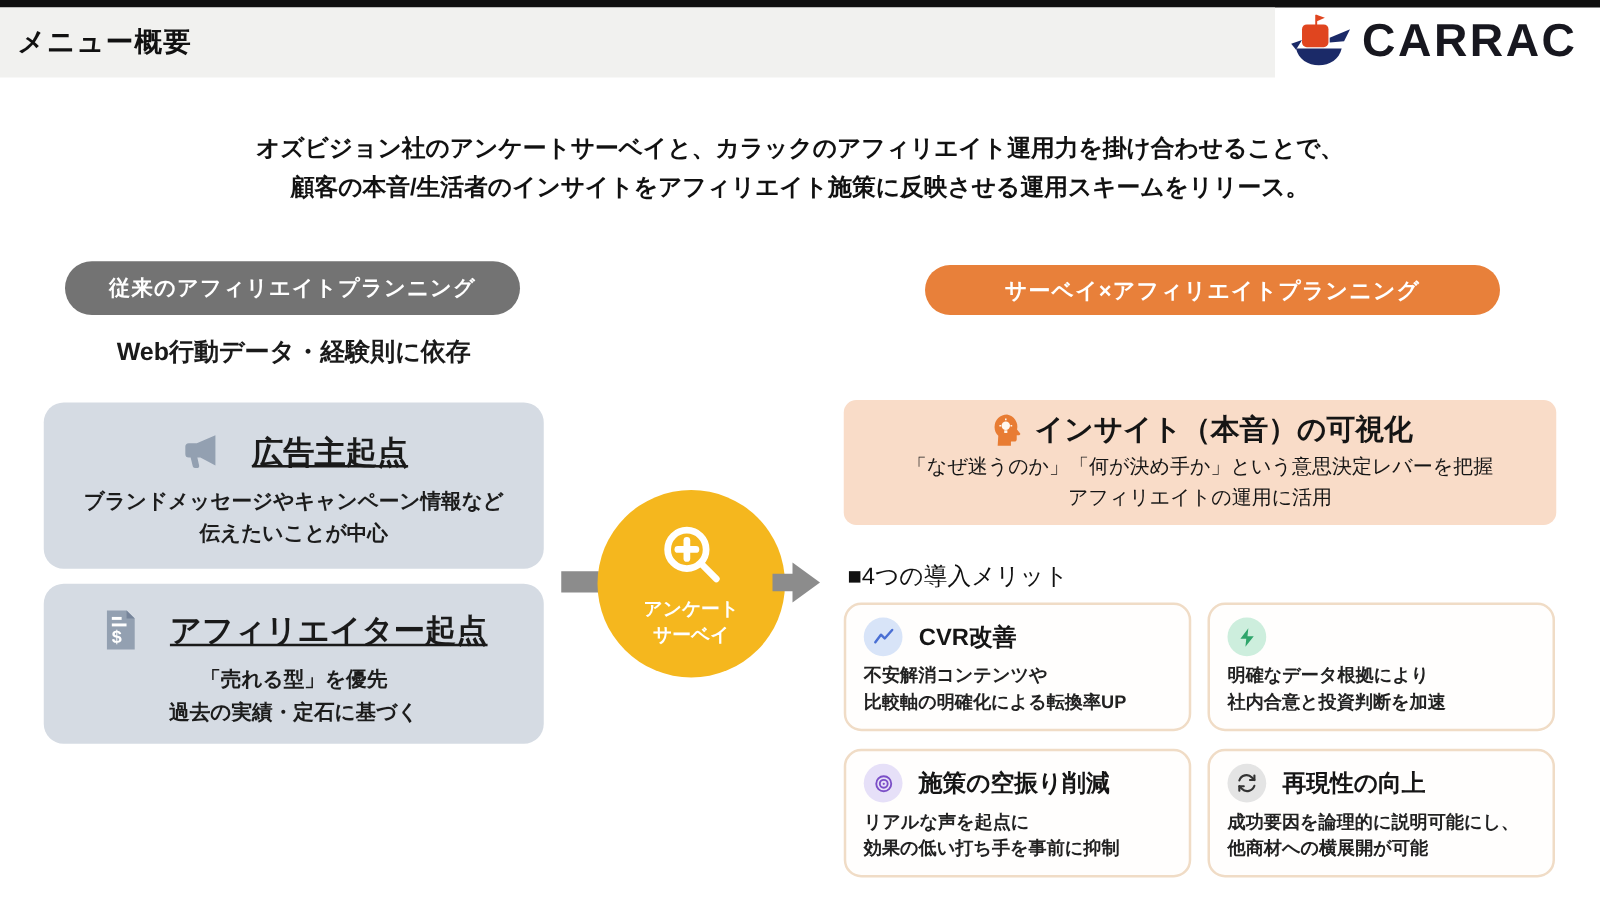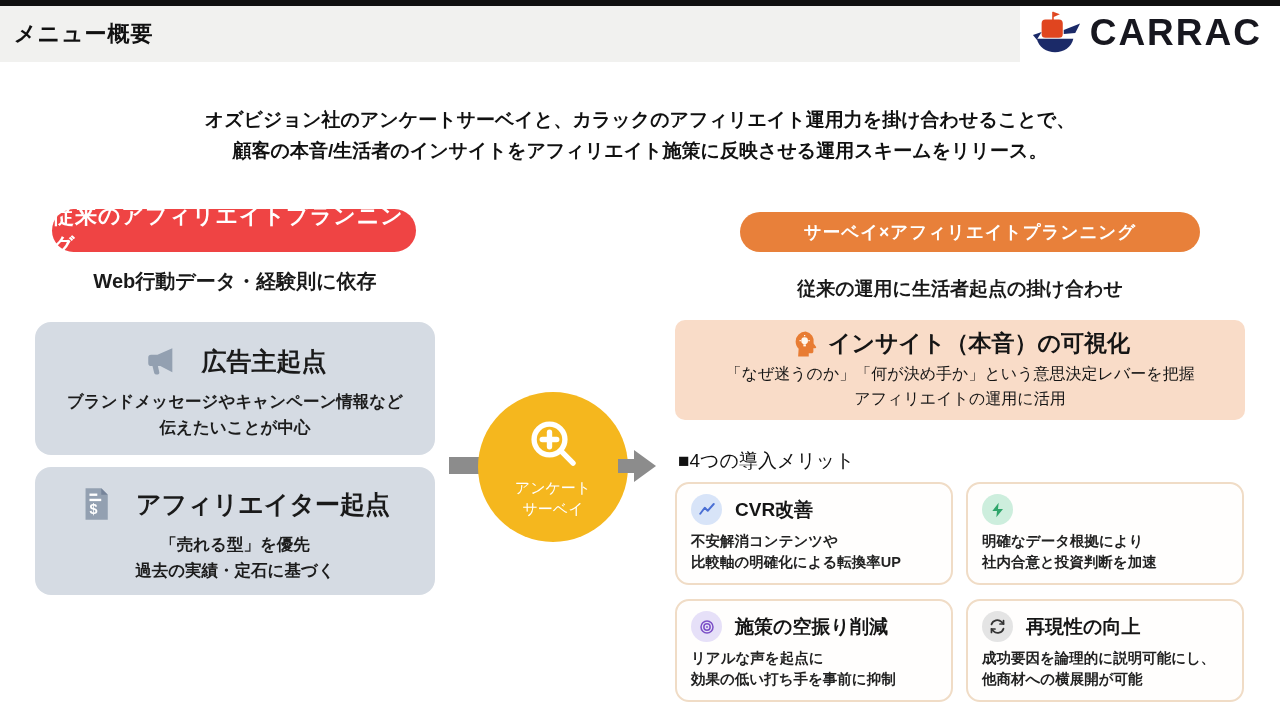--- a/index.html
+++ b/index.html
@@ -13,39 +13,39 @@
   .header-band { left:0; top:6px; width:1020px; height:56px; background:#f1f1ef; display:flex; align-items:center; padding-left:14px; }
   .page-title { font-size:22px; font-weight:bold; letter-spacing:1px; color:#111; }
   .logo-wrap { right:18px; top:10px; display:flex; align-items:center; gap:8px; }
   .logo-text { font-size:37px; font-weight:bold; letter-spacing:2px; color:#17171f; }
 
   
   .intro { left:0; top:104px; width:1280px; text-align:center; font-size:19px; font-weight:bold; line-height:31px; color:#111; }
 
   
   .pill { height:43px; border-radius:22px; display:flex; align-items:center; justify-content:center; color:#fff; font-weight:bold; }
-  .pill-gray { left:52px; top:209px; width:364px; background:#ef4444; font-size:22px; letter-spacing:1px;font-family:Liberation Mono, monospace; }
+  .pill-gray { left:52px; top:209px; width:364px; background:#737373; font-size:17px; letter-spacing:1px;font-family:Liberation Mono, monospace; }
   .pill-orange { left:740px; top:212px; width:460px; height:40px; background:#e8803a; font-size:17.5px; letter-spacing:1px; }
 
   .sub-left { left:35px; top:268px; width:400px; text-align:center; font-size:20px; font-weight:bold; }
   .sub-right { left:675px; top:276px; width:570px; text-align:center; font-size:19px; font-weight:bold; }
 
   
   .gray-box { left:35px; width:400px; background:#d5dbe3; border-radius:16px; text-align:center; }
   .gb1 { top:322px; height:133px; padding-top:22px; }
   .gb2 { top:467px; height:128px; padding-top:20px; }
-  .gb-title-row { display:flex; align-items:center; justify-content:center; gap:24px; }
+  .gb-title-row { display:flex; align-items:center; justify-content:center; gap:24px;text-decoration:underline; }
   .gb-title { font-size:25px; font-weight:bold; color:#1a1a1a; }
   .gb-body { margin-top:10px; font-size:16.5px; font-weight:600; line-height:26px; color:#1c1c1c; }
 
   
   .arrow-stub { left:449px; top:457px; width:30px; height:17px; background:#8c8c8c; }
   .survey-circle { left:478px; top:392px; width:150px; height:150px; border-radius:50%; background:#f5b71e;
                    display:flex; flex-direction:column; align-items:center; justify-content:center; }
-  .survey-label { color:#fff; font-weight:normal; font-size:15px; line-height:21px; text-align:center; margin-top:6px; }
+  .survey-label { color:#fff; font-weight:bold; font-size:15px; line-height:21px; text-align:center; margin-top:6px; }
   .arrow-shaft { left:618px; top:459px; width:18px; height:14px; background:#8c8c8c; }
   .arrow-head { left:634px; top:450px; width:0; height:0; border-left:22px solid #8c8c8c; border-top:16px solid transparent; border-bottom:16px solid transparent; }
 
   
   .insight-box { left:675px; top:320px; width:570px; height:100px; background:#f9dcc8; border-radius:10px; text-align:center; padding-top:8px; }
   .insight-title-row { display:flex; align-items:flex-end; justify-content:center; gap:8px; }
   .insight-title { font-size:23px; font-weight:bold; color:#151515; }
   .insight-body { margin-top:2px; font-size:16px; font-weight:normal; line-height:25px; color:#151515; }
 
   .merits-heading { left:678px; top:448px; font-size:19px; font-weight:normal; color:#111; }
@@ -146,21 +146,20 @@
       <div>アンケート</div>
       <div>サーベイ</div>
     </div>
   </div>
   <div class="abs arrow-shaft"></div>
   <div class="abs arrow-head"></div>
 
   <div class="abs pill pill-orange">
     <span>サーベイ×アフィリエイトプランニング</span>
   </div>
-  <div class="abs sub-right">従来の運用に生活者起点の掛け合わせ</div>
 
   <div class="abs insight-box">
     <div class="insight-title-row">
       <span>
         <svg width="30" height="30" viewBox="0 0 24 24">
           <path d="M12.5 2a8 8 0 0 0-8 8c0 2.3.9 4.3 2.4 5.7L6.5 22h8.5v-2.6h2.2c.9 0 1.5-.7 1.5-1.5v-2.6h1.5c.6 0 1-.7.6-1.2l-1.9-2.5A8 8 0 0 0 12.5 2z" fill="#e87c33"></path>
           <circle cx="11.7" cy="9.3" r="2.7" fill="#fff8ef"></circle>
           <rect x="10.7" y="12.2" width="2" height="1.7" fill="#fff8ef"></rect>
           <line x1="11.7" y1="4.7" x2="11.7" y2="5.8" stroke="#fff8ef" stroke-width="1"></line>
           <line x1="7.6" y1="9.3" x2="8.7" y2="9.3" stroke="#fff8ef" stroke-width="1"></line>

